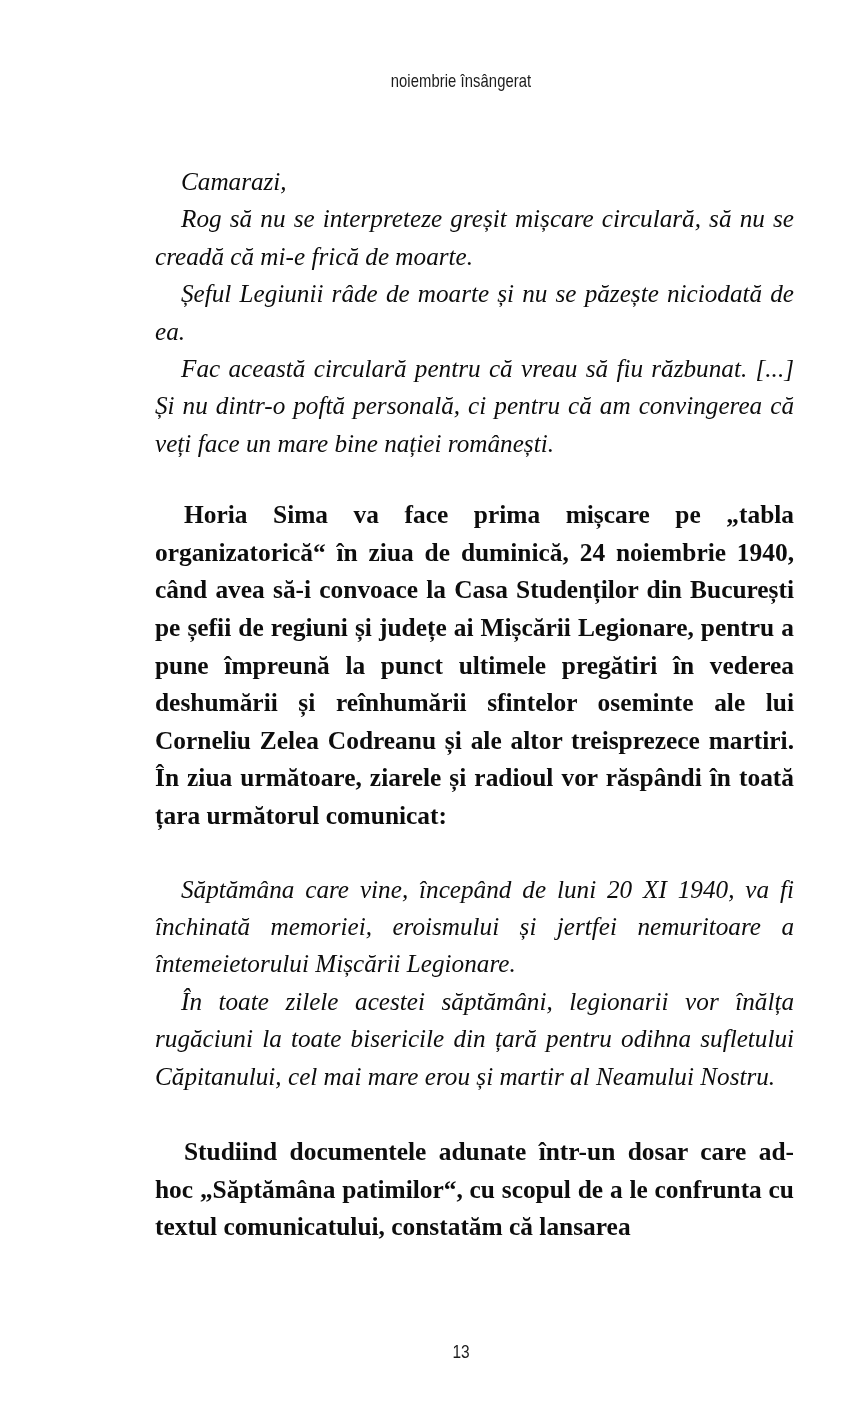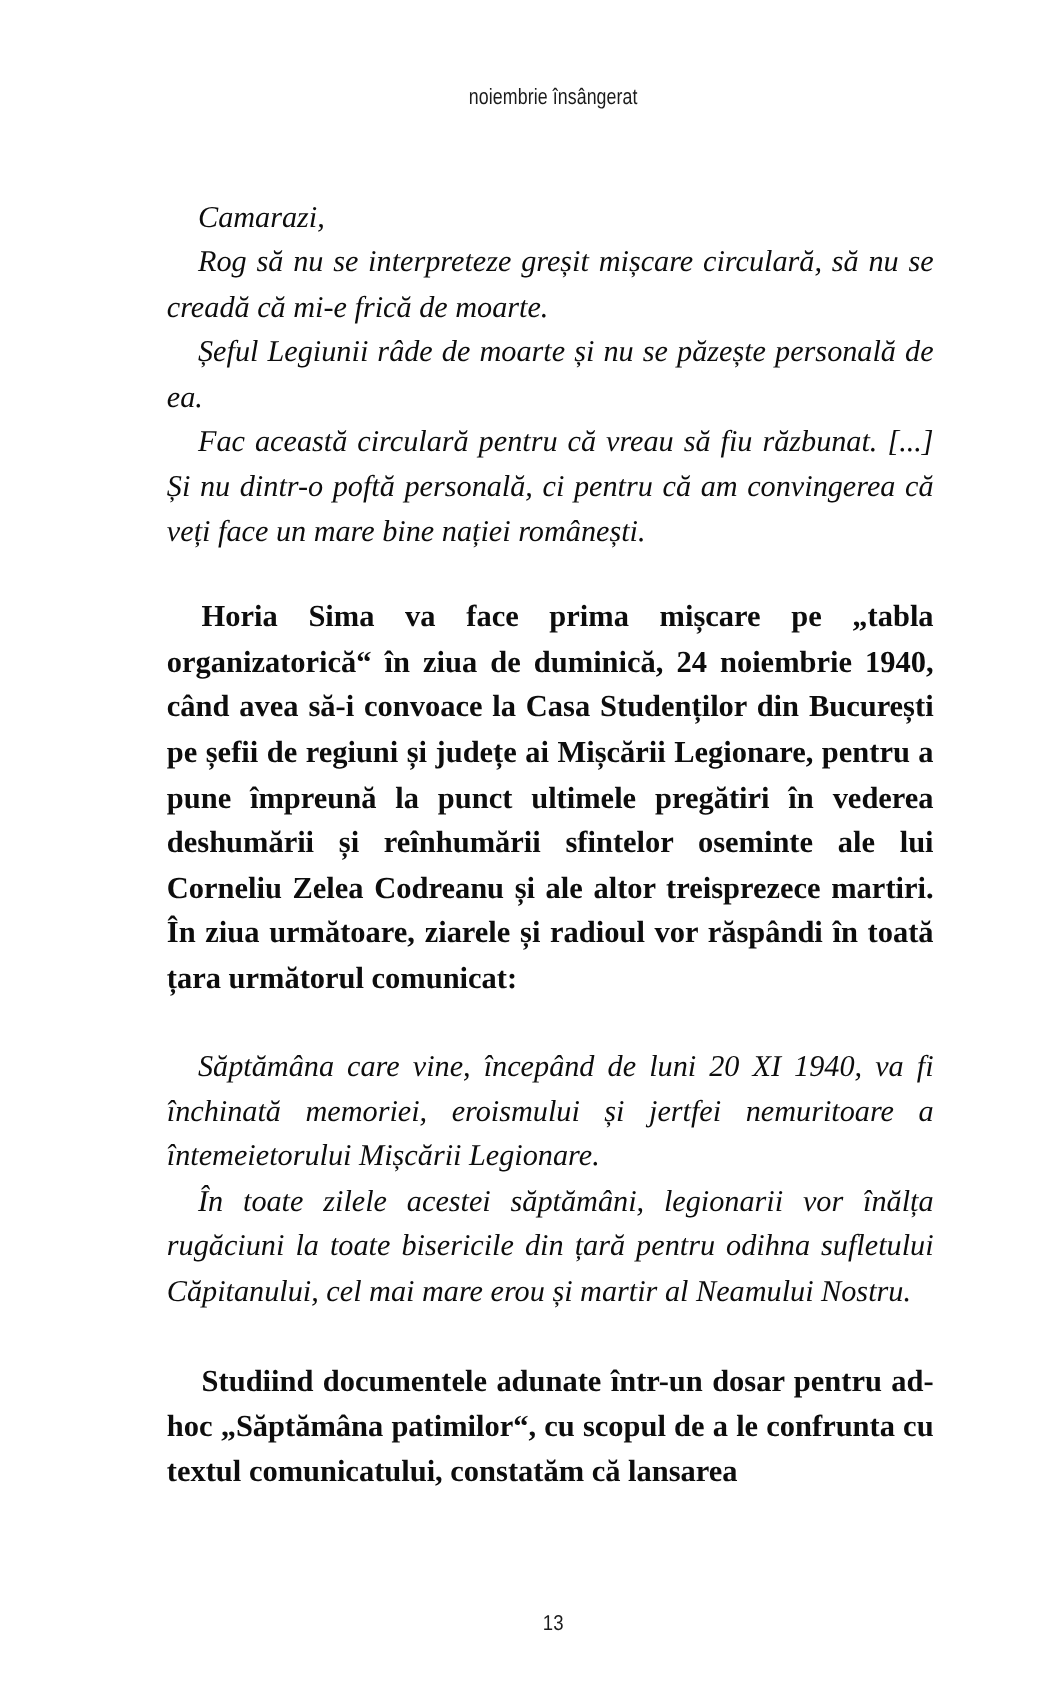--- a/index.html
+++ b/index.html
@@ -39,21 +39,21 @@
     letter-spacing: 0.1px;
     color: #1b1b1b;
     transform: scaleX(0.80);
     transform-origin: 50% 50%;
     white-space: nowrap;
   }
 
   
   .textblock {
     position: absolute;
-    left: 111px;
+    left: 127px;
     top: 163px;
     width: 639px;
   }
 
   p {
     margin: 0;
     text-align: justify;
     text-justify: inter-word;
     hyphens: manual;
   }
@@ -103,36 +103,36 @@
 
 <div class="page">
 
   <div class="running-head">noiembrie însângerat</div>
 
   <div class="textblock">
 
     <div class="quote-block">
       <p class="quote-par">Camarazi,</p>
       <p class="quote-par">Rog să nu se interpreteze greșit mișcare circulară, să nu se creadă că mi-e frică de moarte.</p>
-      <p class="quote-par">Șeful Legiunii râde de moarte și nu se păzește personală de ea.</p>
+      <p class="quote-par">Șeful Legiunii râde de moarte și nu se păzește niciodată de ea.</p>
       <p class="quote-par">Fac această circulară pentru că vreau să fiu răzbunat. [...] Și nu dintr-o poftă personală, ci pentru că am convingerea că veți face un mare bine nației românești.</p>
     </div>
 
     <div class="gap-quote-to-body"></div>
 
     <p class="body-par">Horia Sima va face prima mișcare pe „tabla organizatorică“ în ziua de duminică, 24 noiembrie 1940, când avea să-i convoace la Casa Studenților din București pe șefii de regiuni și județe ai Mișcării Legionare, pentru a pune împreună la punct ultimele pregătiri în vederea deshumării și reînhumării sfintelor oseminte ale lui Corneliu Zelea Codreanu și ale altor treisprezece martiri. În ziua următoare, ziarele și radioul vor răspândi în toată țara următorul comunicat:</p>
 
     <div class="gap-body-to-quote"></div>
 
     <div class="quote-block">
       <p class="quote-par">Săptămâna care vine, începând de luni 20 XI 1940, va fi închinată memoriei, eroismului și jertfei nemuritoare a întemeietorului Mișcării Legionare.</p>
       <p class="quote-par">În toate zilele acestei săptămâni, legionarii vor înălța rugăciuni la toate bisericile din țară pentru odihna sufletului Căpitanului, cel mai mare erou și martir al Neamului Nostru.</p>
     </div>
 
     <div class="gap-quote-to-body2"></div>
 
-    <p class="body-par">Studiind documentele adunate într-un dosar pentru ad-hoc „Săptămâna patimilor“, cu scopul de a le confrunta cu textul comunicatului, constatăm că lansarea</p>
+    <p class="body-par">Studiind documentele adunate într-un dosar care ad-hoc „Săptămâna patimilor“, cu scopul de a le confrunta cu textul comunicatului, constatăm că lansarea</p>
 
   </div>
 
   <div class="folio">13</div>
 
 </div>
 
 </body></html>

